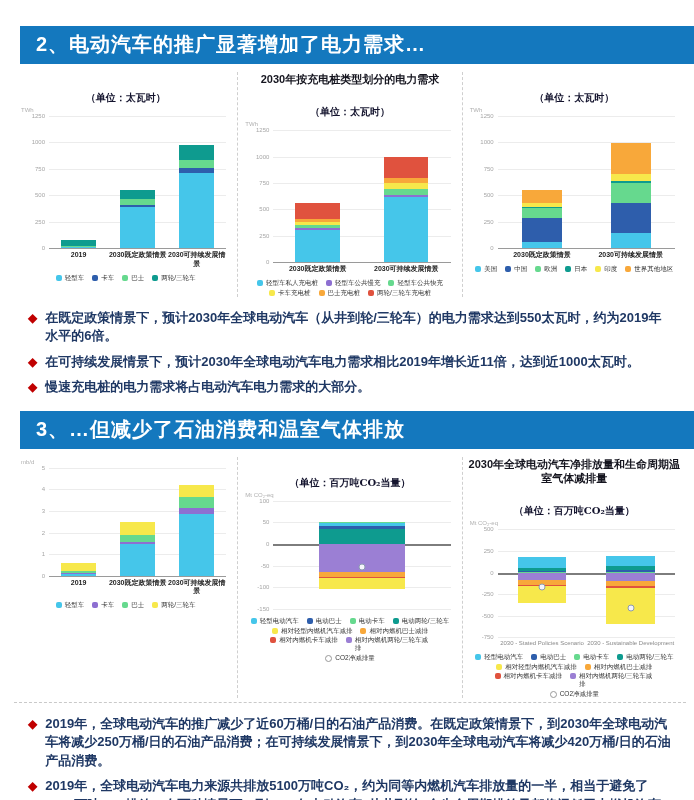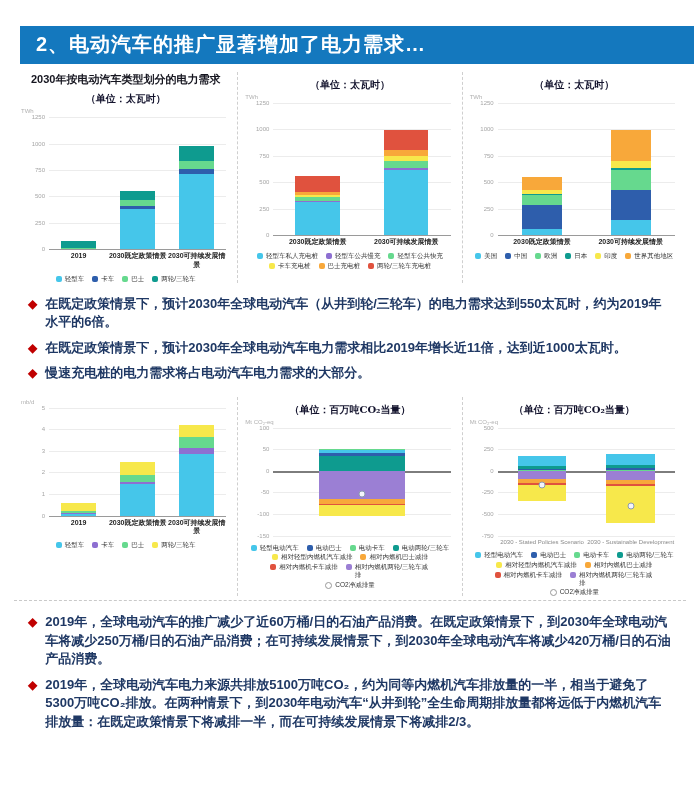--- a/index.html
+++ b/index.html
@@ -8,21 +8,21 @@
   .banner{margin-left:20px;background:#1478BE;color:#fff;font-weight:bold;
           font-size:20px;padding:6px 10px 8px 16px;letter-spacing:1px;line-height:1.2;}
   .sec1{padding-top:26px;}
   .sec2{margin-top:14px;}
   .charts-row{display:flex;margin:8px 8px 2px 14px;}
   .charts-row.row-bottom{border-bottom:1px dashed #c9c9c9;padding-bottom:4px;}
   .chart-panel{flex:1;min-width:0;padding:0 5px;border-right:1px dashed #cfcfcf;}
   .chart-panel:last-child{border-right:none;}
   .chart-title{font-size:11px;font-weight:bold;color:#15151f;text-align:center;line-height:1.3;}
   .chart-unit{font-size:10px;font-weight:bold;color:#14142e;text-align:center;
-              font-family:"DejaVu Serif",serif;margin-top:6px;}
+              font-family:"DejaVu Serif",serif;margin-top:19px;}
   .chart-body{position:relative;margin-top:2px;}
   .axis-unit{font-size:6px;color:#b0b0b0;height:9px;margin-left:2px;}
   .plot{position:relative;margin:0 6px 0 30px;height:132px;}
   .row-bottom .plot{height:108px;}
   .gridline{position:absolute;left:0;right:0;height:1px;background:#ececec;}
   .gridline.zero{background:#9a9a9a;}
   .plot.diverging .gridline.zero{height:2px;background:#7d7d7d;}
   .ytick{position:absolute;left:-30px;width:26px;text-align:right;
          font-size:6px;color:#a6a6a6;}
   .seg{position:absolute;}
@@ -44,21 +44,20 @@
   .bullet .diamond{color:#C00000;font-size:12px;flex:none;line-height:1.55;}
 </style>
 </head>
 <body>
 
 <div class="sec1">
   <div class="banner">2、电动汽车的推广显著增加了电力需求…</div>
 
   <div class="charts-row">
     <div class="chart-panel">
-      <div class="chart-title">2030年按电动汽车类型划分的电力需求</div>
       <div class="chart-unit">（单位：太瓦时）</div>
       <div class="chart-body">
           <div class="axis-unit">TWh</div>
           <div class="plot">
             <div class="gridline" style="top: 0%;"></div>
             <div class="ytick" style="top: calc(0% - 3px);">1250</div>
             <div class="gridline" style="top: 20%;"></div>
             <div class="ytick" style="top: calc(20% - 3px);">1000</div>
             <div class="gridline" style="top: 40%;"></div>
             <div class="ytick" style="top: calc(40% - 3px);">750</div>
@@ -99,20 +98,21 @@
               <span class="legend-label">巴士</span>
             </span>
             <span class="legend-item">
               <span class="swatch" style="background: rgb(14, 155, 143);"></span>
               <span class="legend-label">两轮/三轮车</span>
             </span>
           </div>
         </div>
     </div>
     <div class="chart-panel">
+      <div class="chart-title">2030年按充电桩类型划分的电力需求</div>
       <div class="chart-unit">（单位：太瓦时）</div>
       <div class="chart-body">
           <div class="axis-unit">TWh</div>
           <div class="plot">
             <div class="gridline" style="top: 0%;"></div>
             <div class="ytick" style="top: calc(0% - 3px);">1250</div>
             <div class="gridline" style="top: 20%;"></div>
             <div class="ytick" style="top: calc(20% - 3px);">1000</div>
             <div class="gridline" style="top: 40%;"></div>
             <div class="ytick" style="top: calc(40% - 3px);">750</div>
@@ -231,30 +231,31 @@
     </div>
   </div>
 
   <ul class="bullets">
     <li class="bullet">
       <span class="diamond">◆</span>
       <span>在既定政策情景下，预计2030年全球电动汽车（从井到轮/三轮车）的电力需求达到550太瓦时，约为2019年水平的6倍。</span>
     </li>
     <li class="bullet">
       <span class="diamond">◆</span>
-      <span>在既定政策情景下，预计2030年全球电动汽车电力需求相比2019年增长近11倍，达到近1000太瓦时。</span>
+      <span>在可持续发展情景下，预计2030年全球电动汽车电力需求相比2019年增长近11倍，达到近1000太瓦时。</span>
     </li>
     <li class="bullet">
       <span class="diamond">◆</span>
       <span>慢速充电桩的电力需求将占电动汽车电力需求的大部分。</span>
     </li>
   </ul>
 </div>
 
 <div class="sec2">
+  <div class="banner">3、…但减少了石油消费和温室气体排放</div>
 
   <div class="charts-row row-bottom">
     <div class="chart-panel">
       <div class="chart-body">
           <div class="axis-unit">mb/d</div>
           <div class="plot">
             <div class="gridline" style="top: 0%;"></div>
             <div class="ytick" style="top: calc(0% - 3px);">5</div>
             <div class="gridline" style="top: 20%;"></div>
             <div class="ytick" style="top: calc(20% - 3px);">4</div>
@@ -368,20 +369,21 @@
               <span class="legend-label">相对内燃机两轮/三轮车减排</span>
             </span>
             <span class="legend-item">
               <span class="swatch ring"></span>
               <span class="legend-label">CO2净减排量</span>
             </span>
           </div>
         </div>
     </div>
     <div class="chart-panel">
+      <div class="chart-title">2030年全球电动汽车净排放量和生命周期温室气体减排量</div>
       <div class="chart-unit">（单位：百万吨CO₂当量）</div>
       <div class="chart-body">
           <div class="axis-unit">Mt CO₂-eq</div>
           <div class="plot diverging">
             <div class="gridline" style="top: 0%;"></div>
             <div class="ytick" style="top: calc(0% - 3px);">500</div>
             <div class="gridline" style="top: 20%;"></div>
             <div class="ytick" style="top: calc(20% - 3px);">250</div>
             <div class="gridline zero" style="top: 40%;"></div>
             <div class="ytick" style="top: calc(40% - 3px);">0</div>

